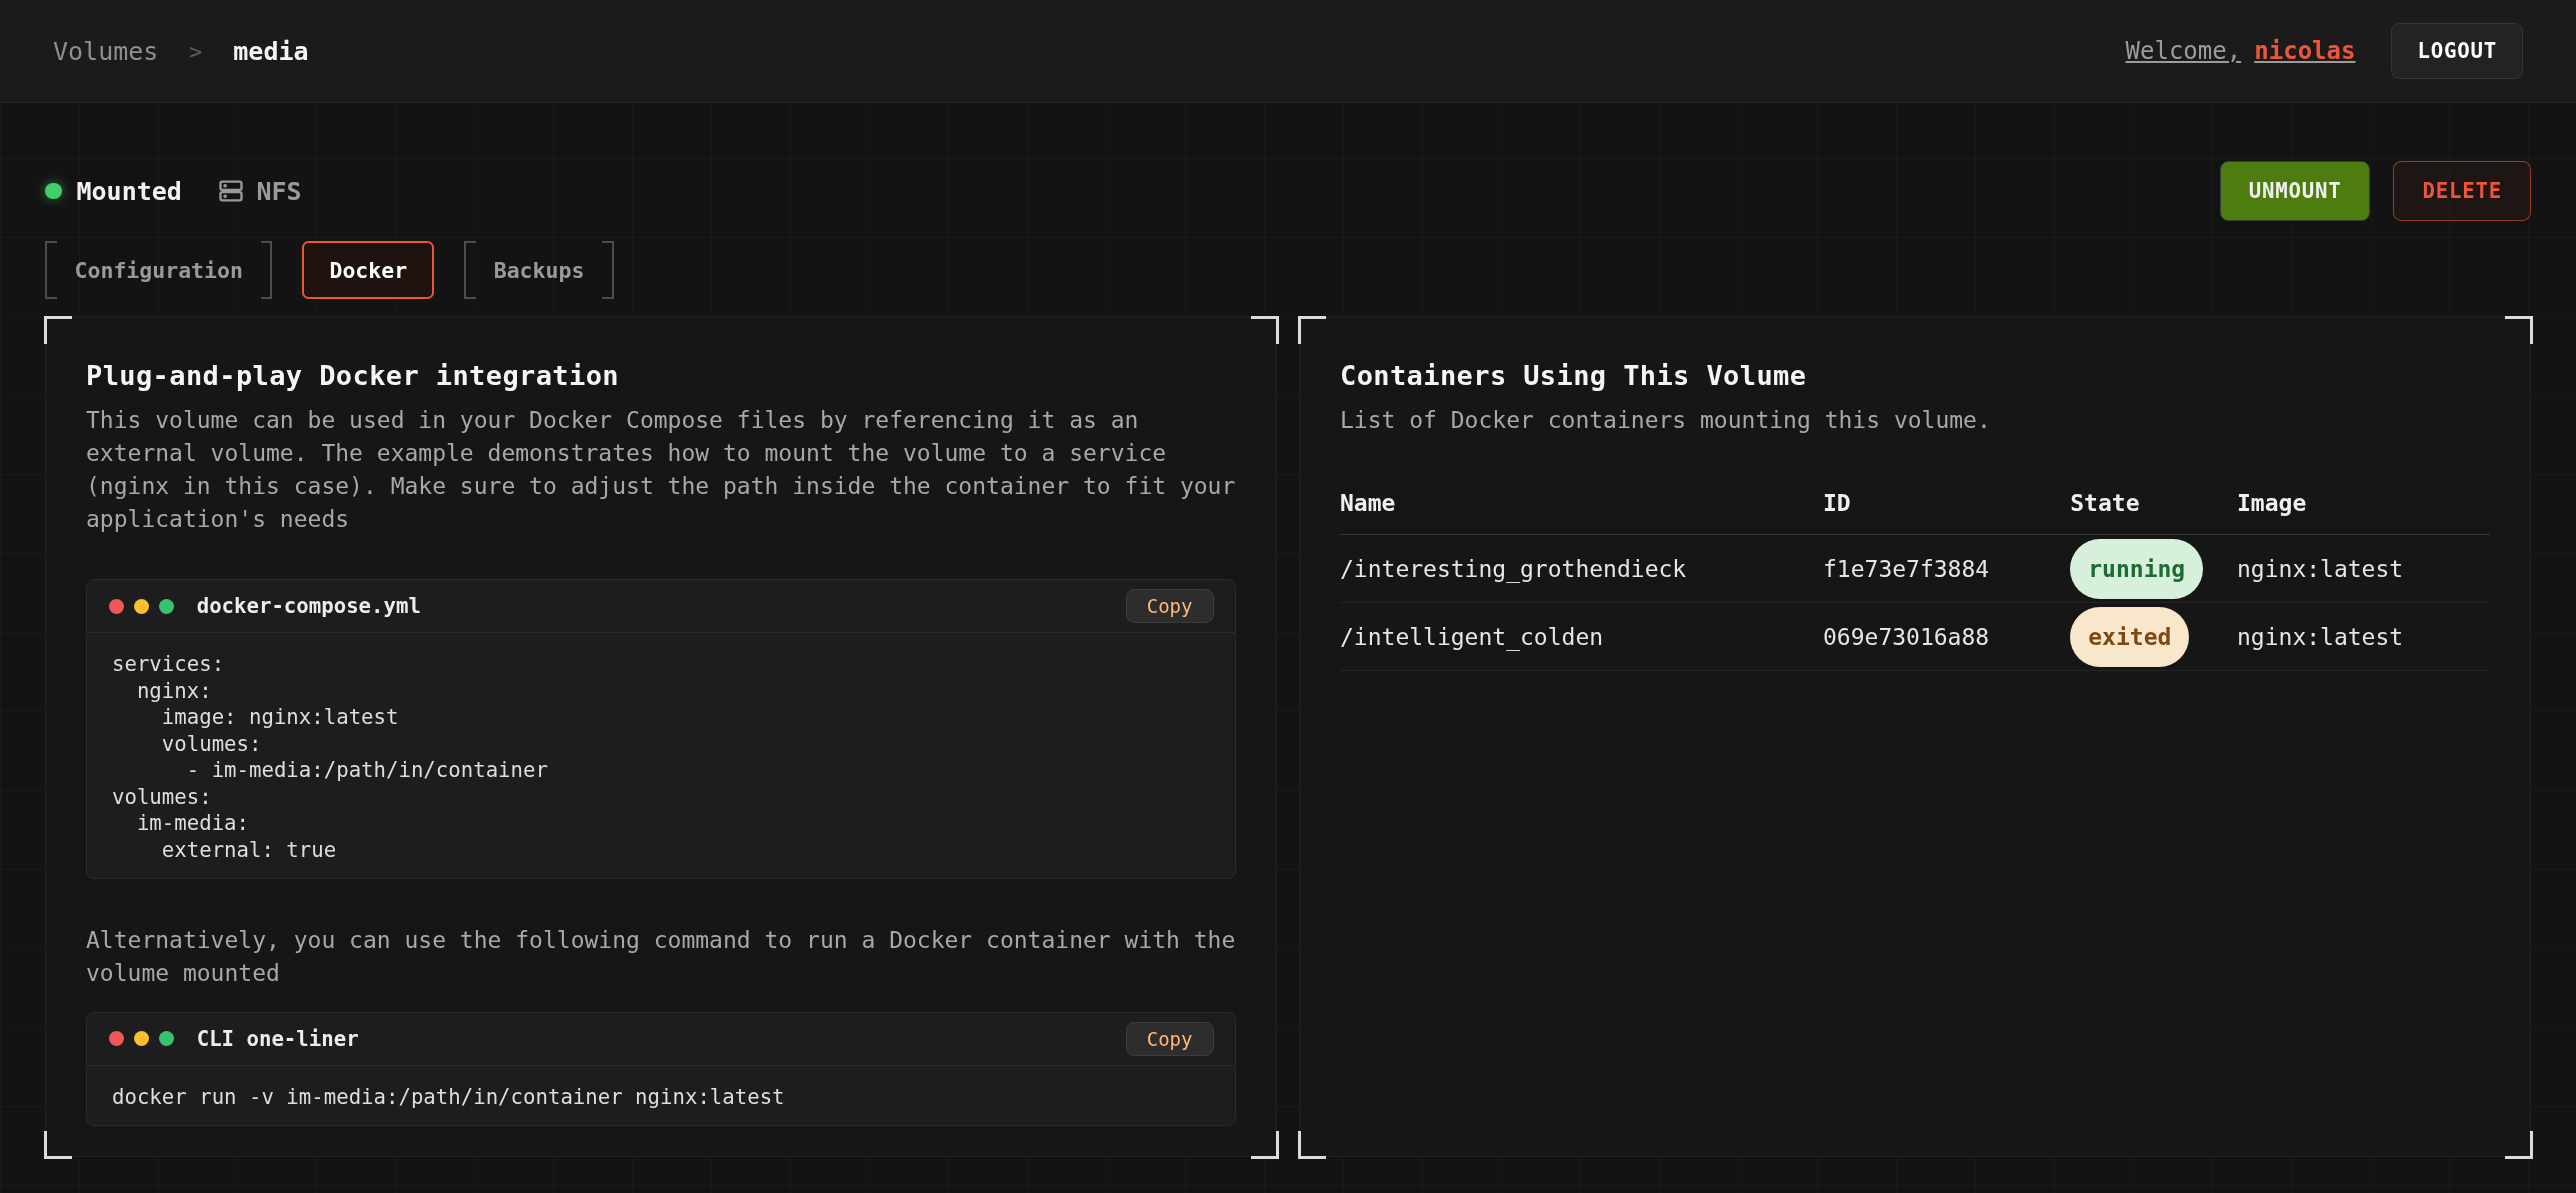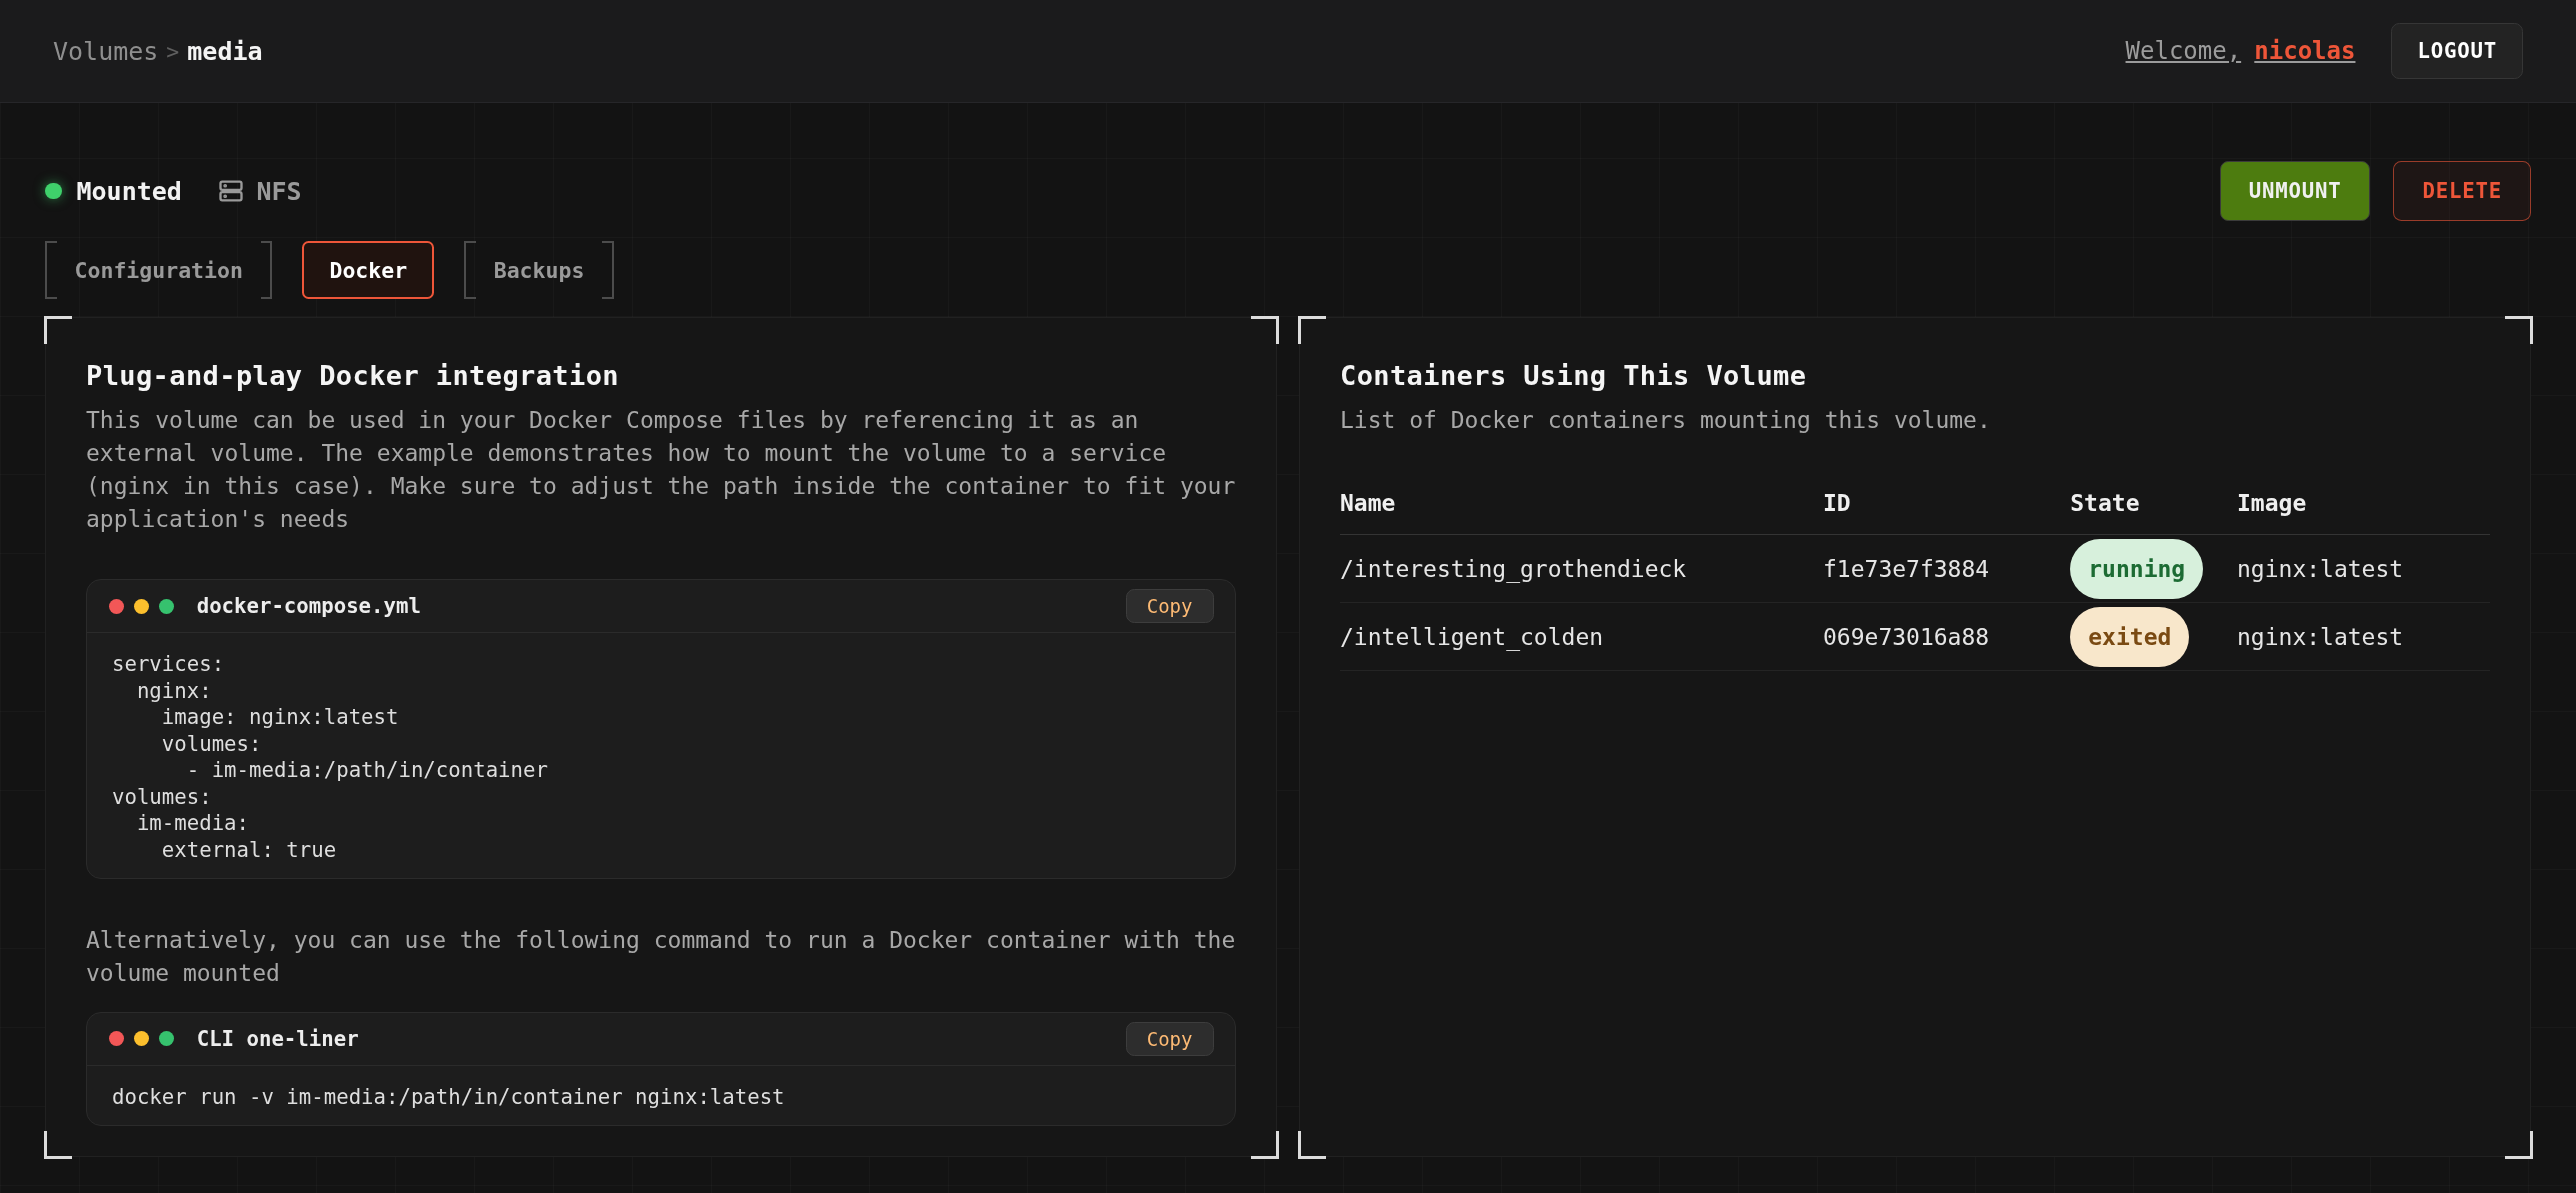--- a/index.html
+++ b/index.html
@@ -14,21 +14,21 @@
     font-family:"DejaVu Sans Mono","Liberation Mono",monospace;
     color:#eaeaea;
   }
 
   
   header {
     height:103px; background:#1b1b1c; border-bottom:0.8px solid #262629;
     display:flex; justify-content:space-between; align-items:center;
     padding:0 53px;
   }
-  .crumbs { display:flex; align-items:center; gap:8px; font-size:25px; color:#8f8f8f; }
+  .crumbs { display:flex; align-items:center; gap:31px; font-size:25px; color:#8f8f8f; }
   .crumbs .sep { color:#5f5f5f; font-size:21.5px; }
   .crumbs .cur { color:#f4f4f4; font-weight:700; }
   .hdr-right { display:flex; align-items:center; gap:36px; font-size:24px; }
   .welcome { color:#9c9c9c;text-decoration:underline; }
   .welcome .user { color:#ee5639; font-weight:600; margin-left:13.2px; }
   .logout {
     background:#232323; border:0.8px solid #363636; color:#ffffff;
     font-family:inherit; font-weight:700; font-size:20.7px; letter-spacing:0.8px;
     padding:15px 25px; border-radius:8.3px; cursor:pointer;
   }
@@ -78,21 +78,21 @@
   .c-tl { top:-2.5px;  left:-2.5px;  border-top:3.3px solid #dcdcdc;    border-left:3.3px solid #dcdcdc; }
   .c-tr { top:-2.5px;  right:-2.5px; border-top:3.3px solid #dcdcdc;    border-right:3.3px solid #dcdcdc; }
   .c-bl { bottom:-2.5px; left:-2.5px;  border-bottom:3.3px solid #dcdcdc; border-left:3.3px solid #dcdcdc; }
   .c-br { bottom:-2.5px; right:-2.5px; border-bottom:3.3px solid #dcdcdc; border-right:3.3px solid #dcdcdc; }
 
   .panel h2 { margin:0; font-size:27px; line-height:36px; font-weight:700; color:#f5f5f5; letter-spacing:0.4px; }
   .desc { margin:10px 0 0; font-size:23px; line-height:33px; color:#a8a8a8; }
   .desc.mt-lg { margin-top:45px; }
 
   
-  .code-card { margin-top:43px; background:#1d1d1d; border:0.8px solid #2b2b2b; border-radius:15px; overflow:hidden; }
+  .code-card { margin-top:43px; background:#1d1d1d; border:0.8px solid #2b2b2b; border-radius:8px; overflow:hidden; }
   .code-card.cli { margin-top:21.5px; }
   .code-head { display:flex; align-items:center; height:53px; padding:0 21.5px; border-bottom:0.8px solid #2b2b2b; }
   .tdot { width:15px; height:15px; border-radius:50%; margin-right:10px; flex:none; }
   .tdot.red    { background:#f25757; }
   .tdot.yellow { background:#fcbf2d; }
   .tdot.green  { background:#36c26e; }
   .fname { margin-left:13.2px; font-size:20.7px; font-weight:700; color:#ededed; }
   .copy {
     margin-left:auto; background:#2d2d2d; border:0.8px solid #3d3d3d; color:#fdba74;
     font-family:inherit; font-size:19px; padding:5px 20px; border-radius:8.3px; cursor:pointer;

